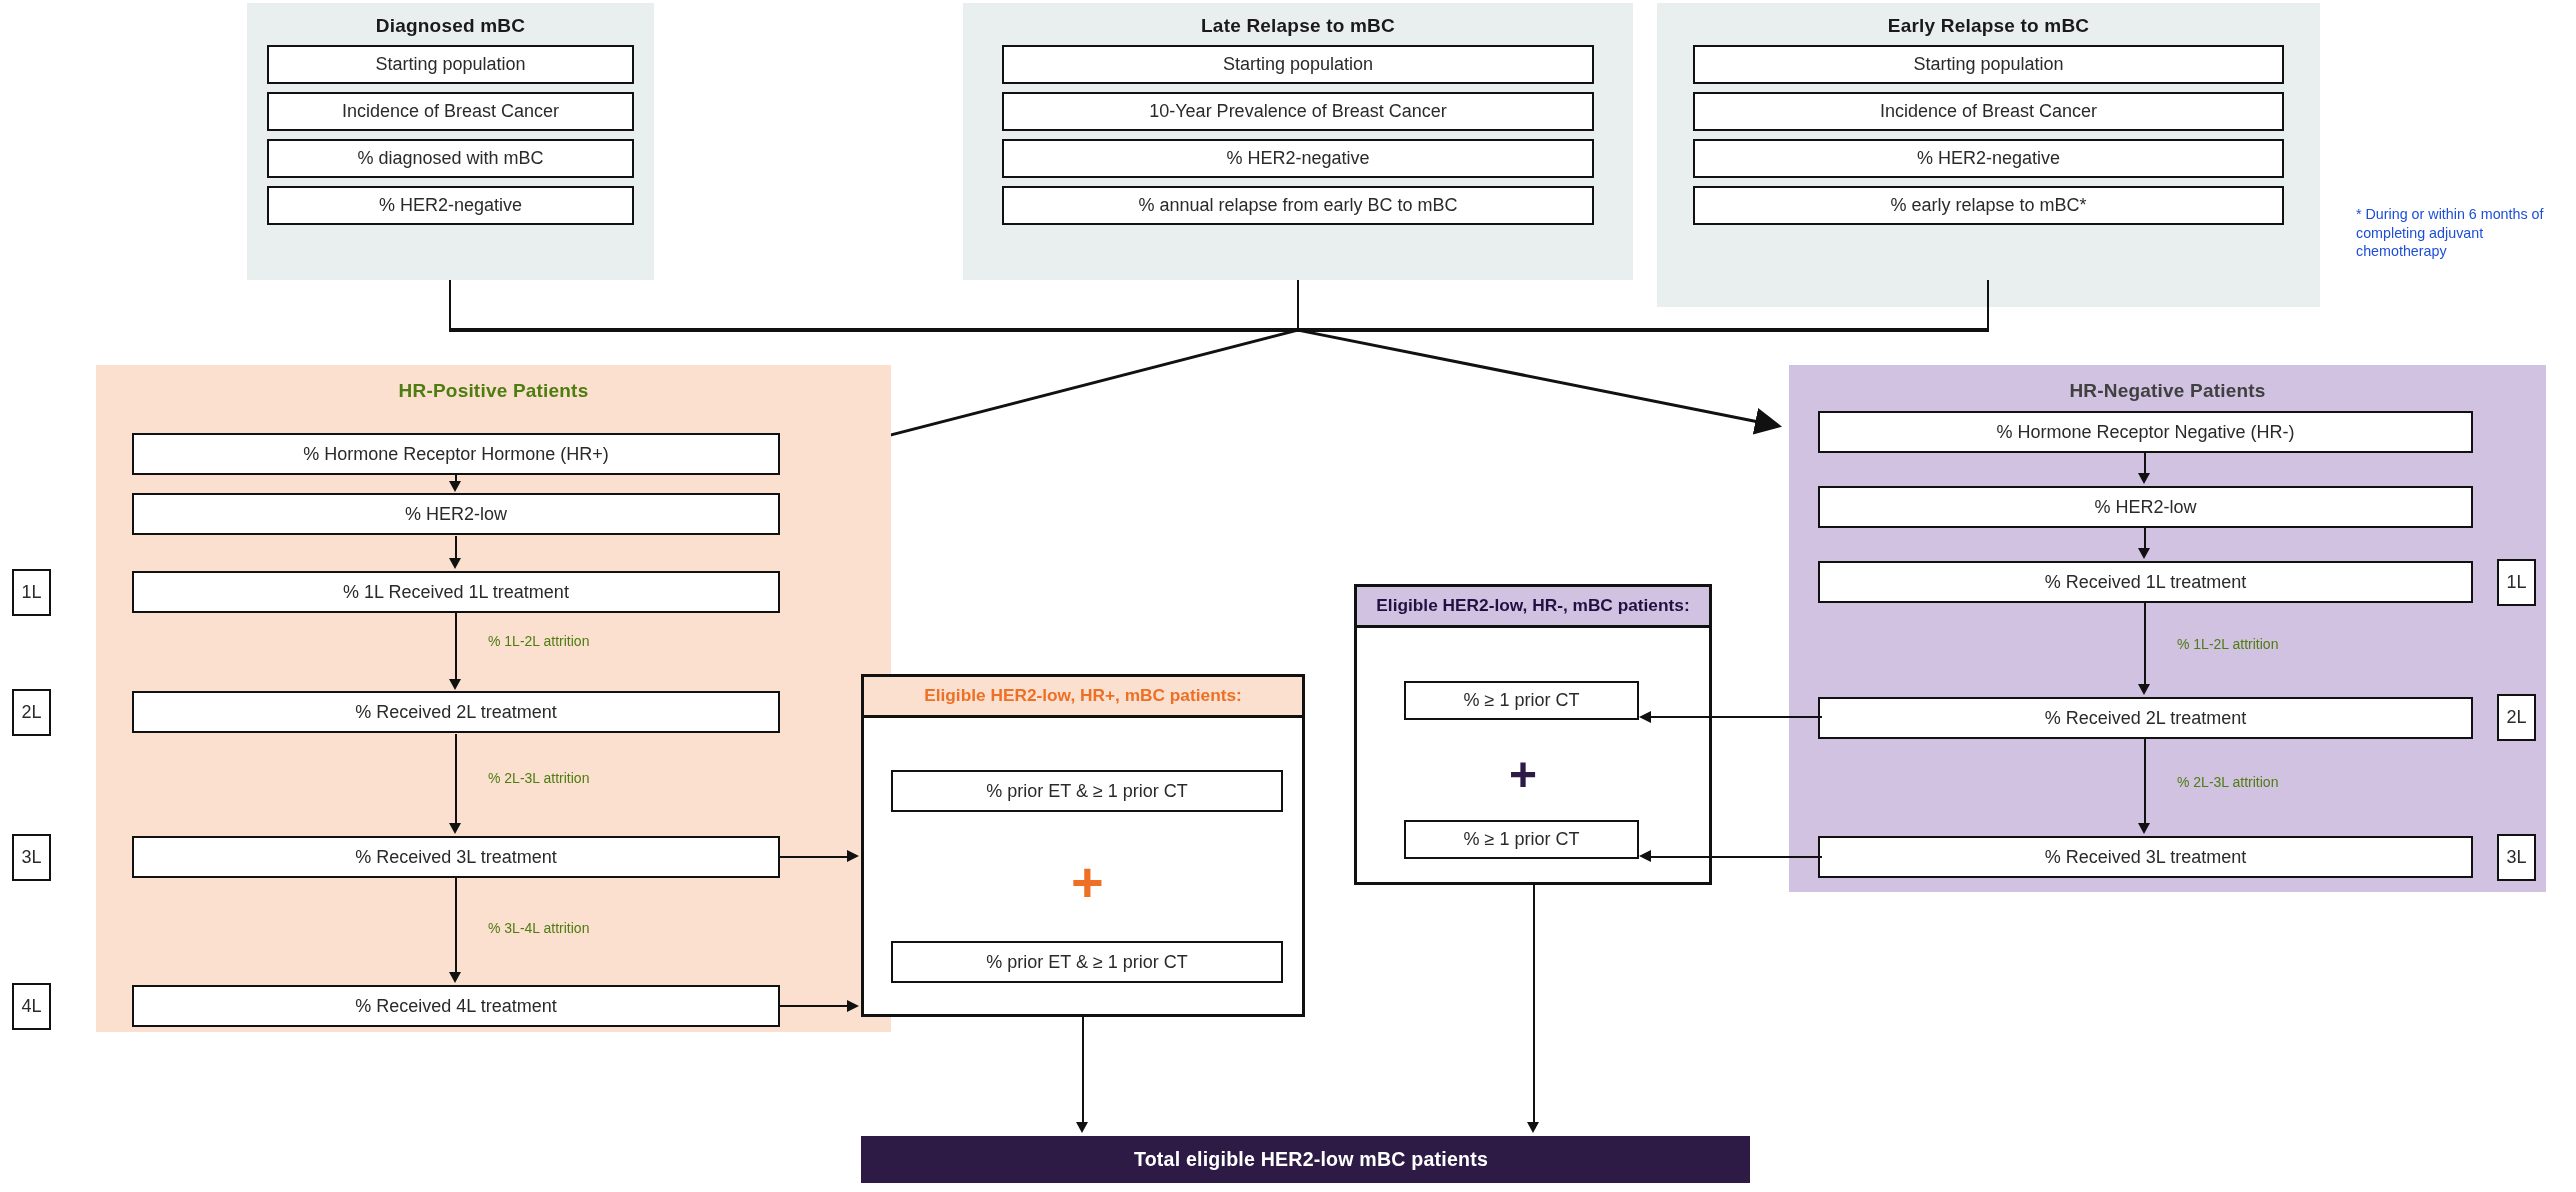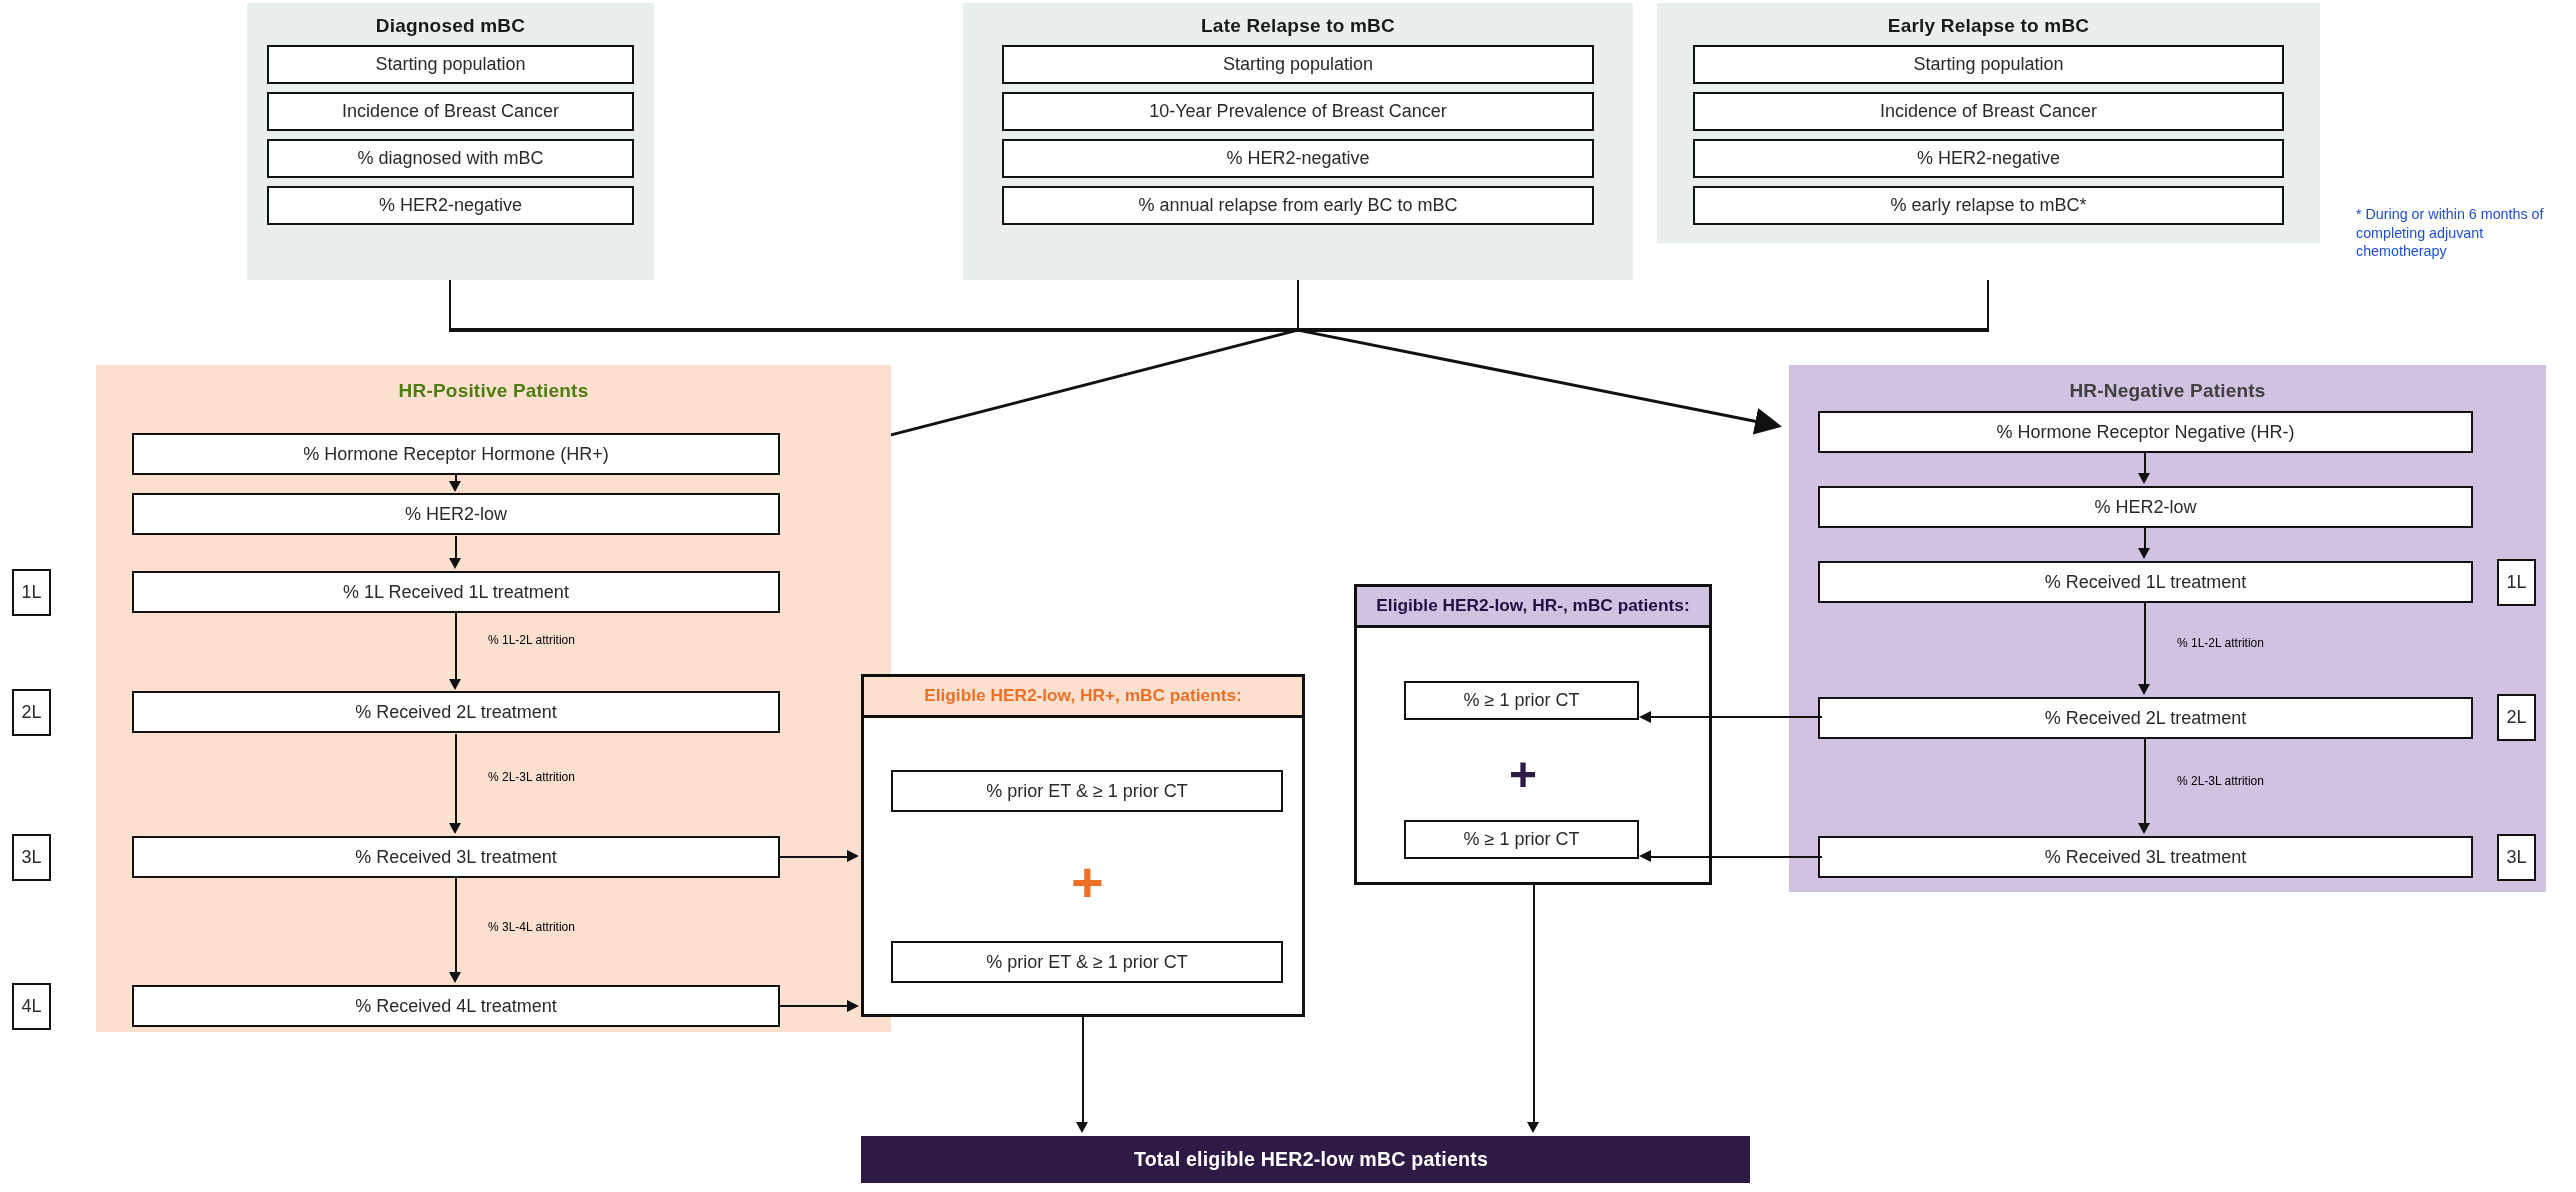--- a/index.html
+++ b/index.html
@@ -75,21 +75,21 @@
     background: #ffffff;
     border: 2.3px solid #111111;
     width: 39px; height: 47px;
     display: flex; align-items: center; justify-content: center;
     font-size: 18px; color: #2a2a2a;
   }
 
   
   .attr {
     position: absolute;
-    font-size: 12px; color: #000000;
+    font-size: 14px; color: #4d7c0f;
     white-space: nowrap;
   }
 
   
   .elig {
     position: absolute;
     border: 3px solid #111111;
     background: #ffffff;
   }
   .elig .ehead {
@@ -157,21 +157,21 @@
   </div>
 
   <div class="srcpanel" style="left:963px; top:3px; width:670px; height:277px;">
     <div class="ptitle">Late Relapse to mBC</div>
     <div class="srcbox" style="margin-left:39px; margin-right:39px;">Starting population</div>
     <div class="srcbox" style="margin-left:39px; margin-right:39px;">10-Year Prevalence of Breast Cancer</div>
     <div class="srcbox" style="margin-left:39px; margin-right:39px;">% HER2-negative</div>
     <div class="srcbox" style="margin-left:39px; margin-right:39px;">% annual relapse from early BC to mBC</div>
   </div>
 
-  <div class="srcpanel" style="left:1657px; top:3px; width:663px; height:240px;">
+  <div class="srcpanel" style="left:1657px; top:3px; width:663px; height:304px;">
     <div class="ptitle">Early Relapse to mBC</div>
     <div class="srcbox" style="margin-left:36px; margin-right:36px;">Starting population</div>
     <div class="srcbox" style="margin-left:36px; margin-right:36px;">Incidence of Breast Cancer</div>
     <div class="srcbox" style="margin-left:36px; margin-right:36px;">% HER2-negative</div>
     <div class="srcbox" style="margin-left:36px; margin-right:36px;">% early relapse to mBC*</div>
   </div>
 
   <div class="footnote" style="left:2356px; top:205px;">* During or within 6 months of completing adjuvant chemotherapy</div>
 
   <div class="vline" style="left:449px; top:280px; height:50px;"></div>

